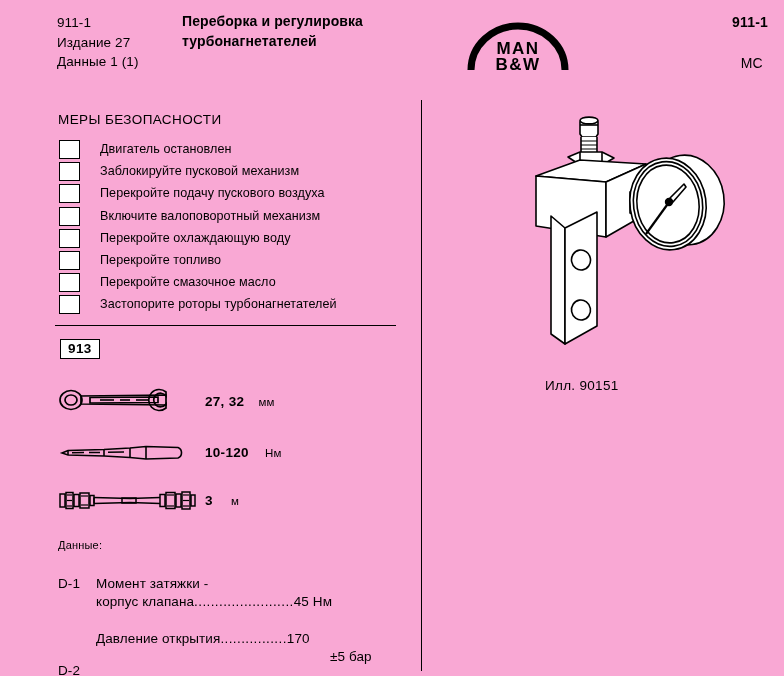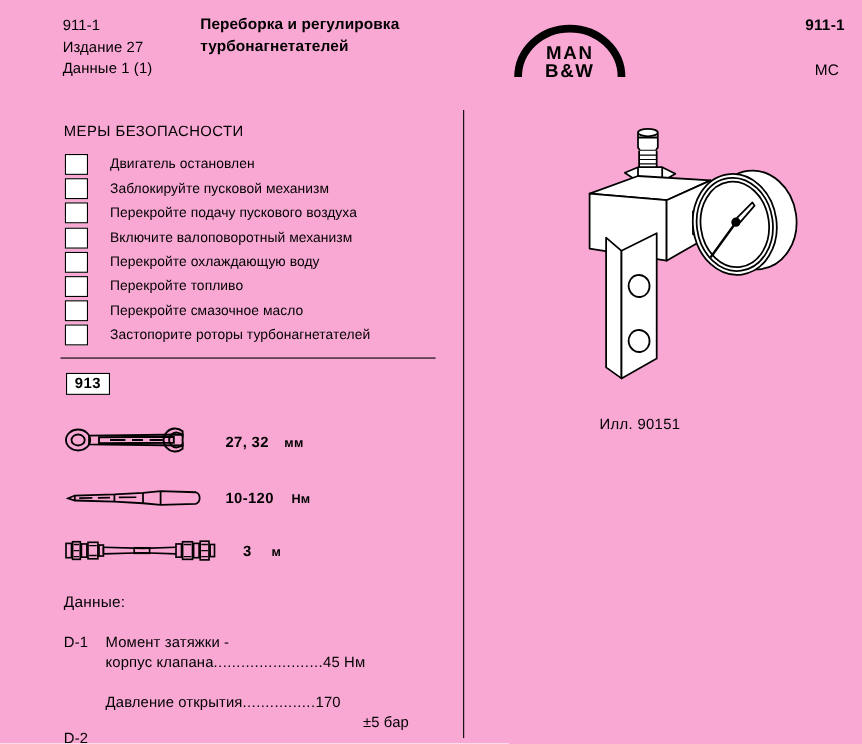--- a/index.html
+++ b/index.html
@@ -139,32 +139,32 @@
   
   .tool-row { position: absolute; left: 0; width: 400px; }
   .tool-icon { position: absolute; left: 58px; }
   .tool-spec {
     position: absolute;
     font-size: 13.5px;
     font-weight: bold;
     white-space: nowrap;
     letter-spacing: 0.3px;
   }
-  .tool-unit { font-size: 11.5px; font-weight: bold; }
+  .tool-unit { font-size: 11.5px; font-weight: normal; }
 
   #row-wrench   { top: 386px; height: 40px; }
   #row-torque   { top: 440px; height: 40px; }
   #row-hose     { top: 488px; height: 40px; }
 
   
   .data-head {
     position: absolute;
     left: 58px;
     top: 539px;
-    font-size: 14px;
+    font-size: 11px;
     letter-spacing: 0.2px;
     text-align: center;
   }
   .data-item { position: absolute; font-size: 13.5px; letter-spacing: 0.1px; }
   .data-key { position: absolute; left: 58px; }
   .data-txt { position: absolute; left: 96px; white-space: nowrap; }
 
   #d1 { top: 576px; }
   #d1b { top: 594px; }
   #d2 { top: 631px; }
@@ -338,21 +338,21 @@
           <line x1="23" y1="8" x2="30" y2="8"></line>
           <line x1="23" y1="17" x2="30" y2="17"></line>
           <line x1="109" y1="7" x2="116" y2="7"></line>
           <line x1="109" y1="18" x2="116" y2="18"></line>
           <line x1="125" y1="7" x2="131" y2="7"></line>
           <line x1="125" y1="12.5" x2="131" y2="12.5"></line>
           <line x1="125" y1="18" x2="131" y2="18"></line>
         </g>
       </svg>
     </span>
-    <span class="tool-spec" style="left:205px; top:5px;margin-left:16px;">
+    <span class="tool-spec" style="left:205px; top:5px;">
       <span>3</span>
       <span class="tool-unit" style="margin-left:14px">м</span>
     </span>
   </div>
 
   <div class="data-head">Данные:</div>
 
   <div class="data-item data-key" id="d1">D-1</div>
   <div class="data-item data-txt" id="d1" style="top:576px">Момент затяжки -</div>
   <div class="data-item data-txt" id="d1b">

